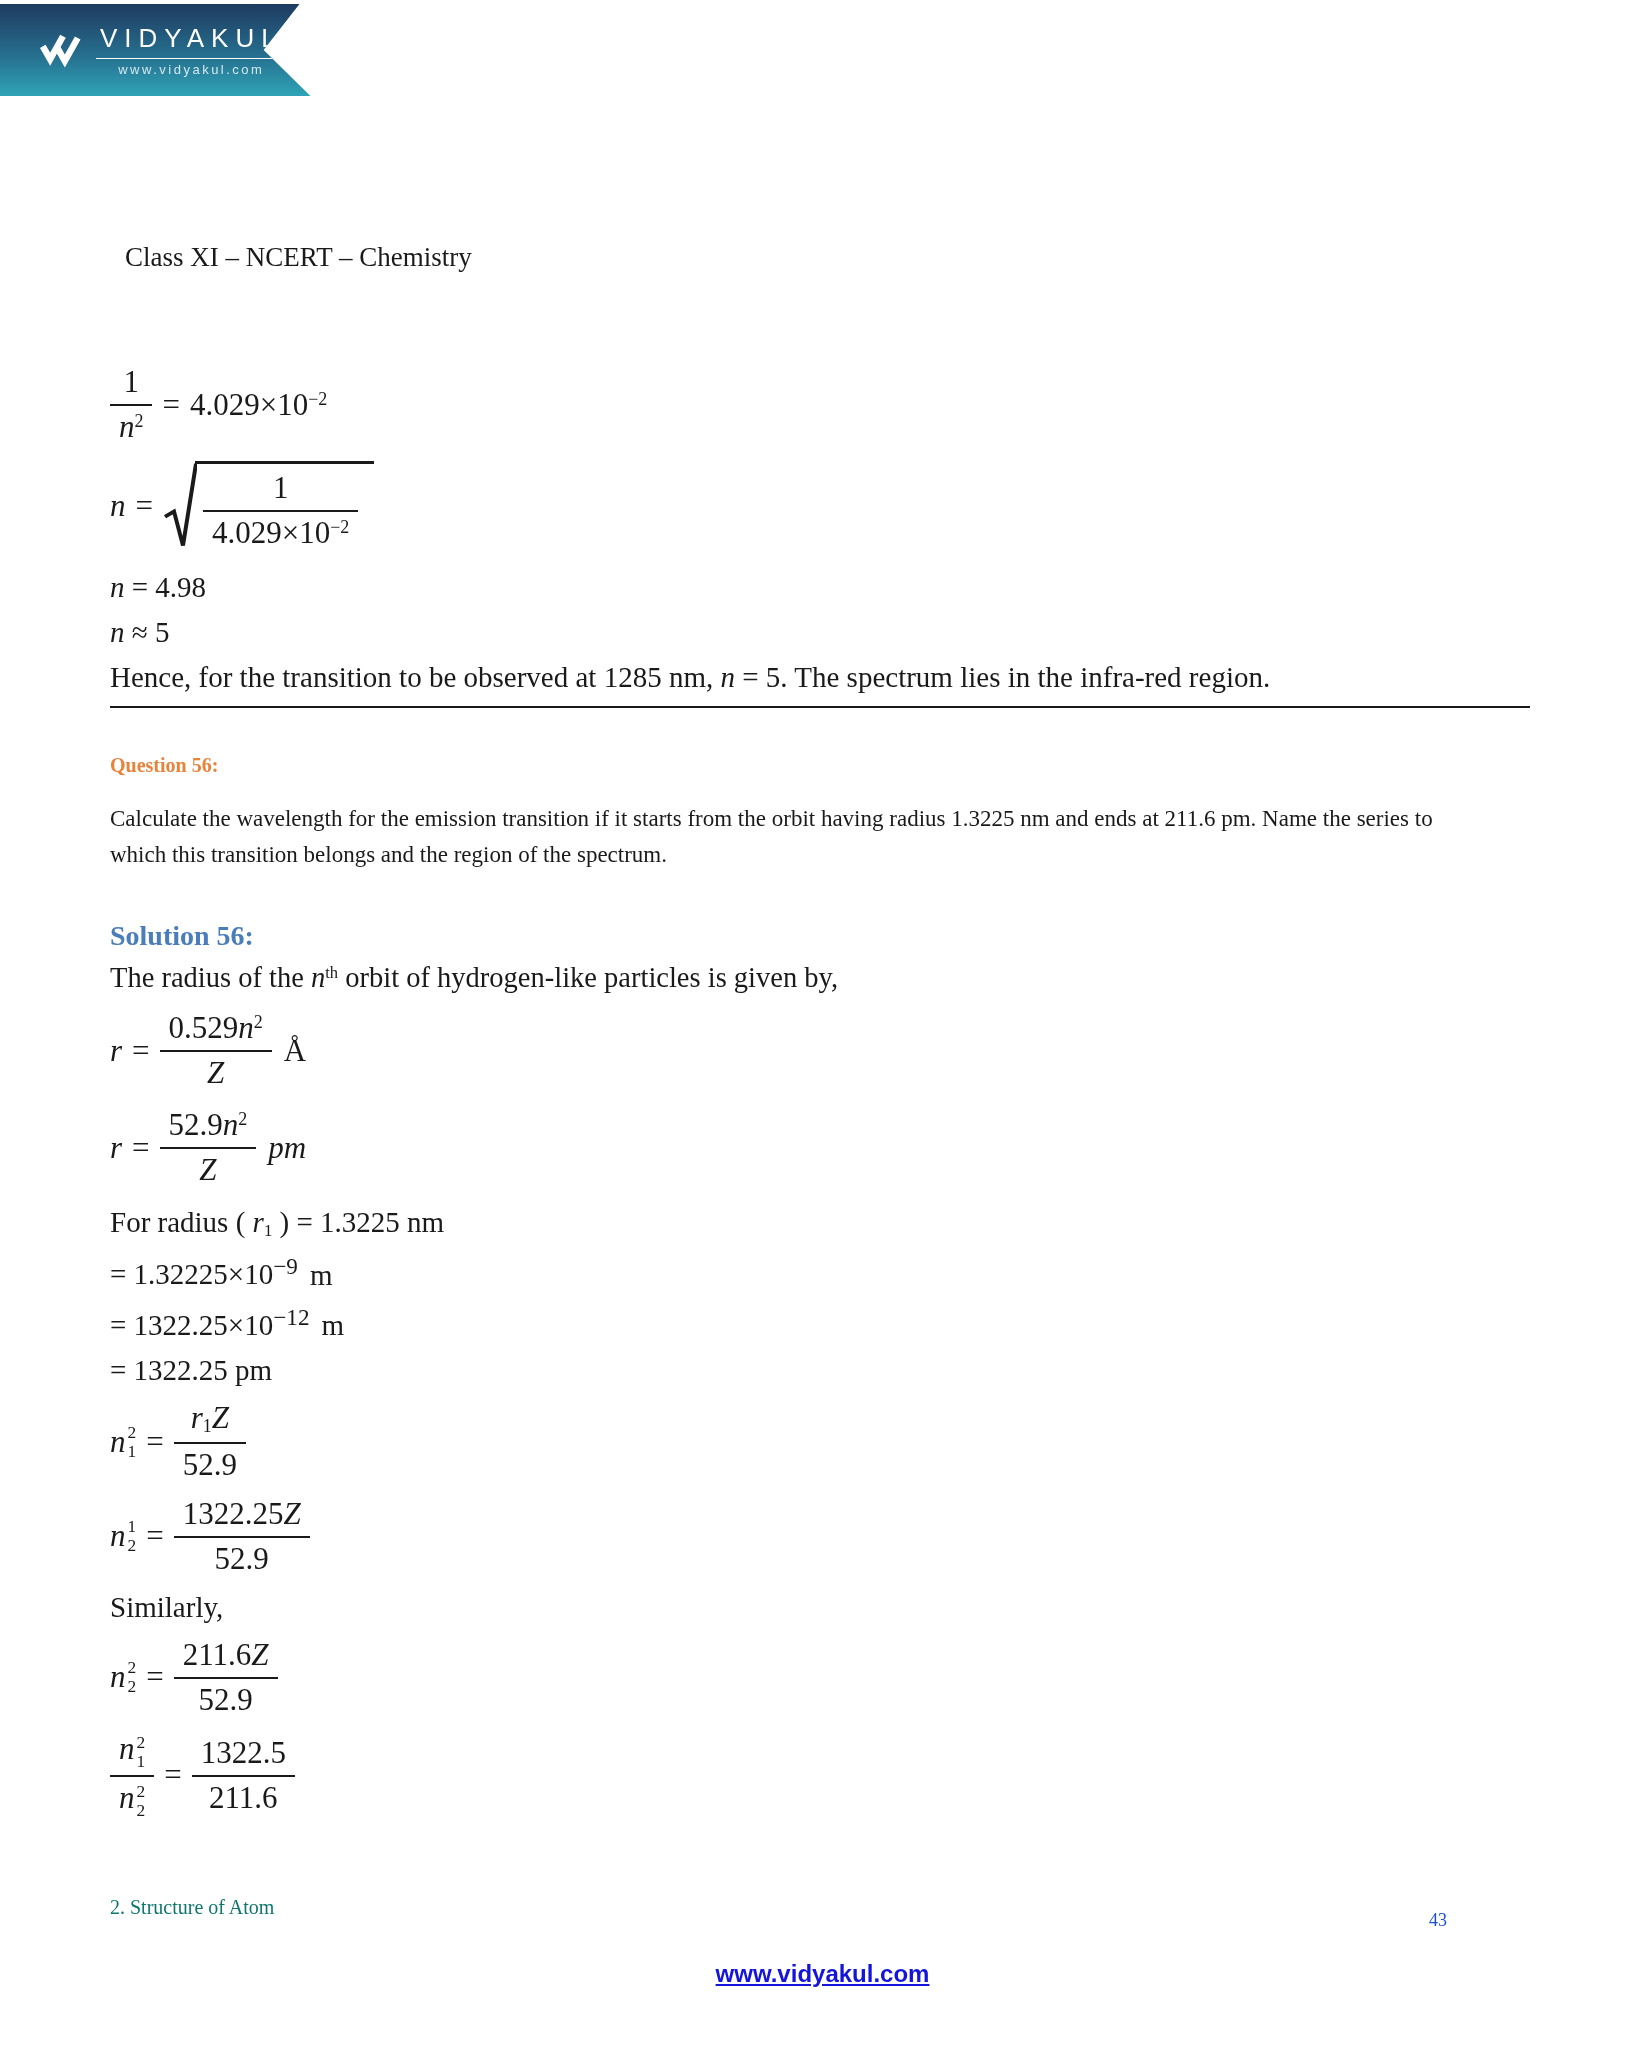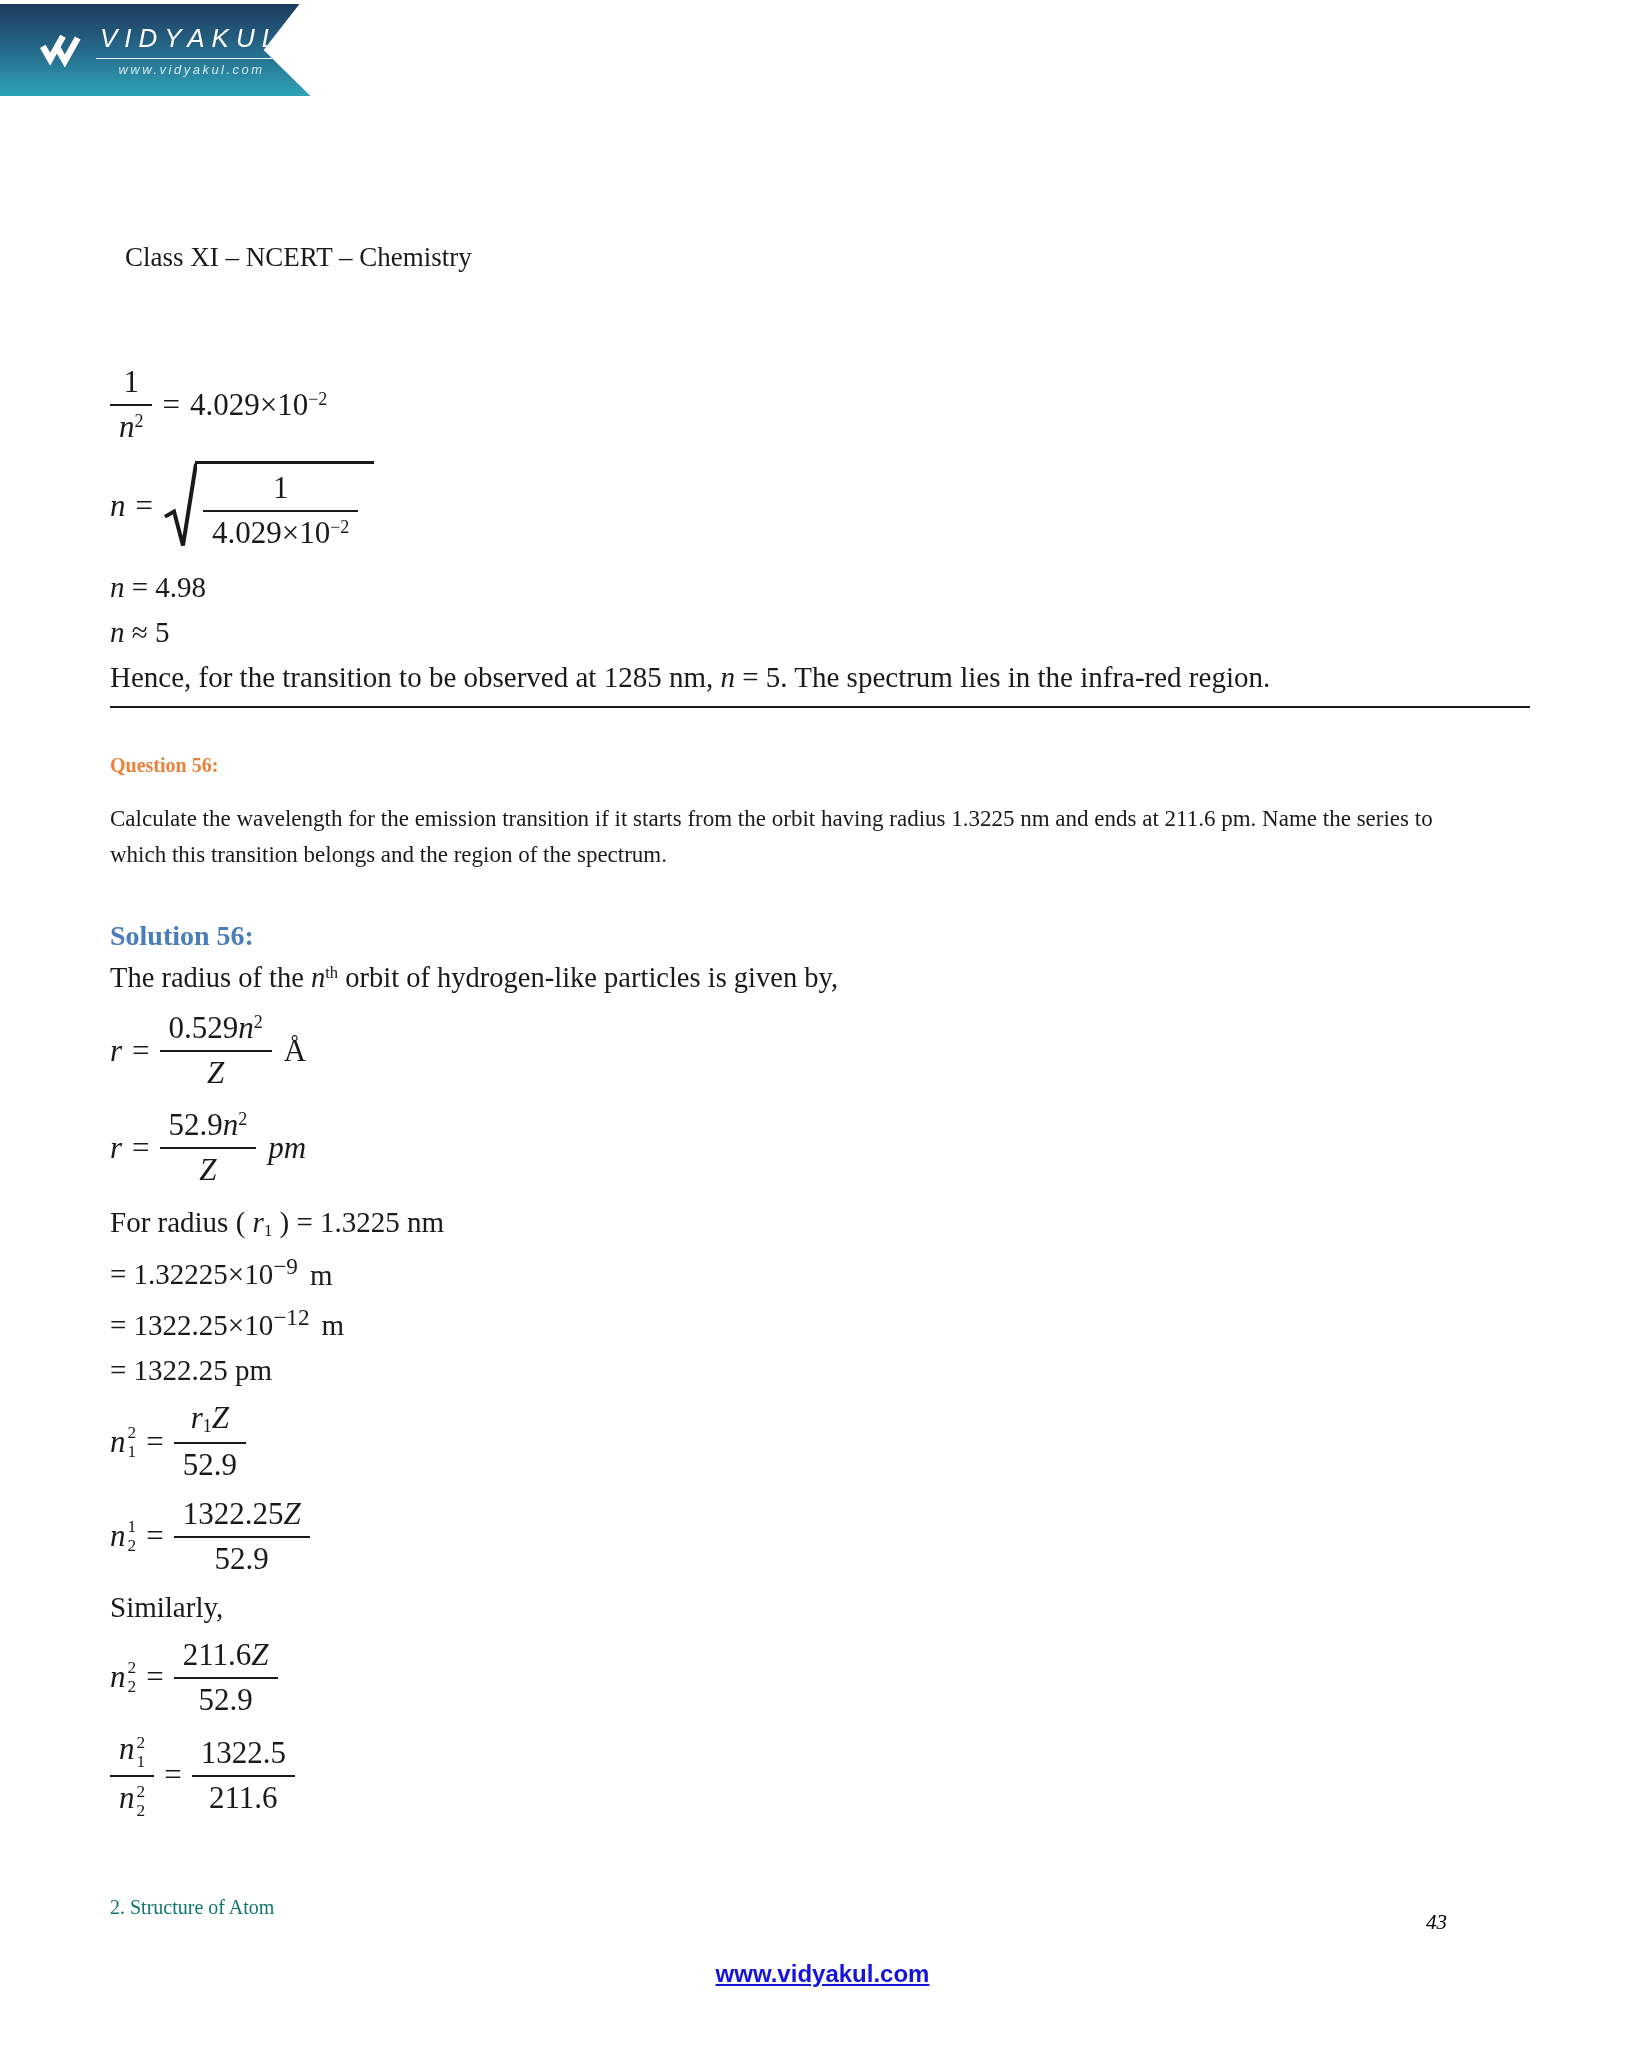--- a/index.html
+++ b/index.html
@@ -19,21 +19,21 @@
     position: absolute;
     top: 4px; left: 0;
     width: 312px; height: 92px;
     background: linear-gradient(180deg, #1e3b60 0%, #266e8e 55%, #2fa4b6 100%);
     clip-path: polygon(0 0, 96% 0, 84.5% 50%, 99.5% 100%, 0 100%);
     display: flex; align-items: center;
     padding-left: 40px;
   }
   .logo-inner { display: flex; align-items: center; gap: 10px; }
   .logo-mark svg { width: 46px; height: 38px; display: block; }
-  .brand-block { display: flex; flex-direction: column; align-items: center; font-style: italic; }
+  .brand-block { display: flex; flex-direction: column; align-items: center; }
   .brand-name {
     color: #ffffff;
     font-family: "Liberation Sans", sans-serif;
     font-size: 26px; letter-spacing: 7px;
     border-bottom: 1.5px solid #ffffff;
     padding: 0 4px 4px 4px;
     white-space: nowrap;
   }
   .brand-site {
     color: #d5e7ee;
@@ -86,21 +86,21 @@
   .mt-given { margin-top: 18px; }
   .mt-conv { margin-top: 12px; }
   .mt-neq { margin-top: 13px; }
   .mt-sim { margin-top: 14px; }
 
   
   .footer-section {
     position: absolute; left: 110px; top: 1896px;
     color: #0f766e; font-size: 20px;
   }
-  .page-number { position: absolute; right: 198px; top: 1910px; font-size: 21px; color: #000000; font-style: italic; }
+  .page-number { position: absolute; right: 198px; top: 1910px; font-size: 18px; color: #1d4ed8; }
   .site-link-wrap { position: absolute; left: 0; right: 0; top: 1960px; text-align: center; }
   .site-link {
     font-family: "Liberation Sans", sans-serif;
     font-weight: bold; font-size: 24px;
     color: #1414db; text-decoration: underline;
   }
 </style>
 </head>
 <body>
 

